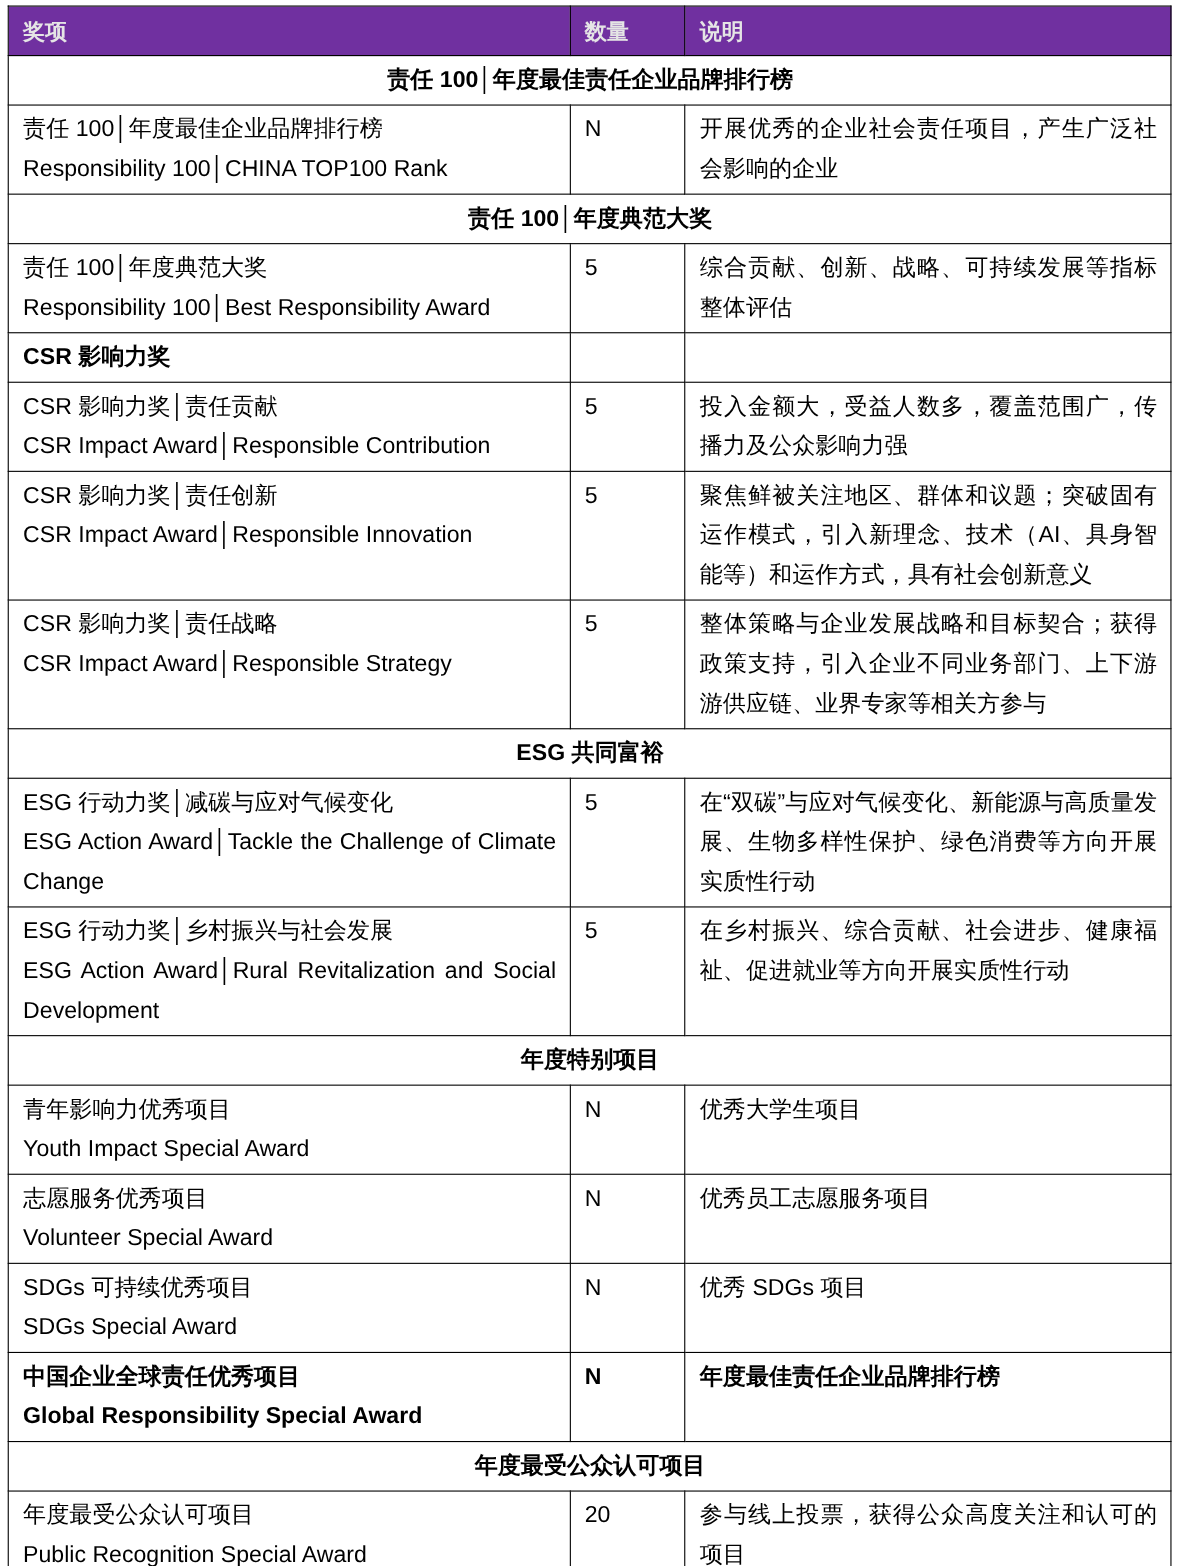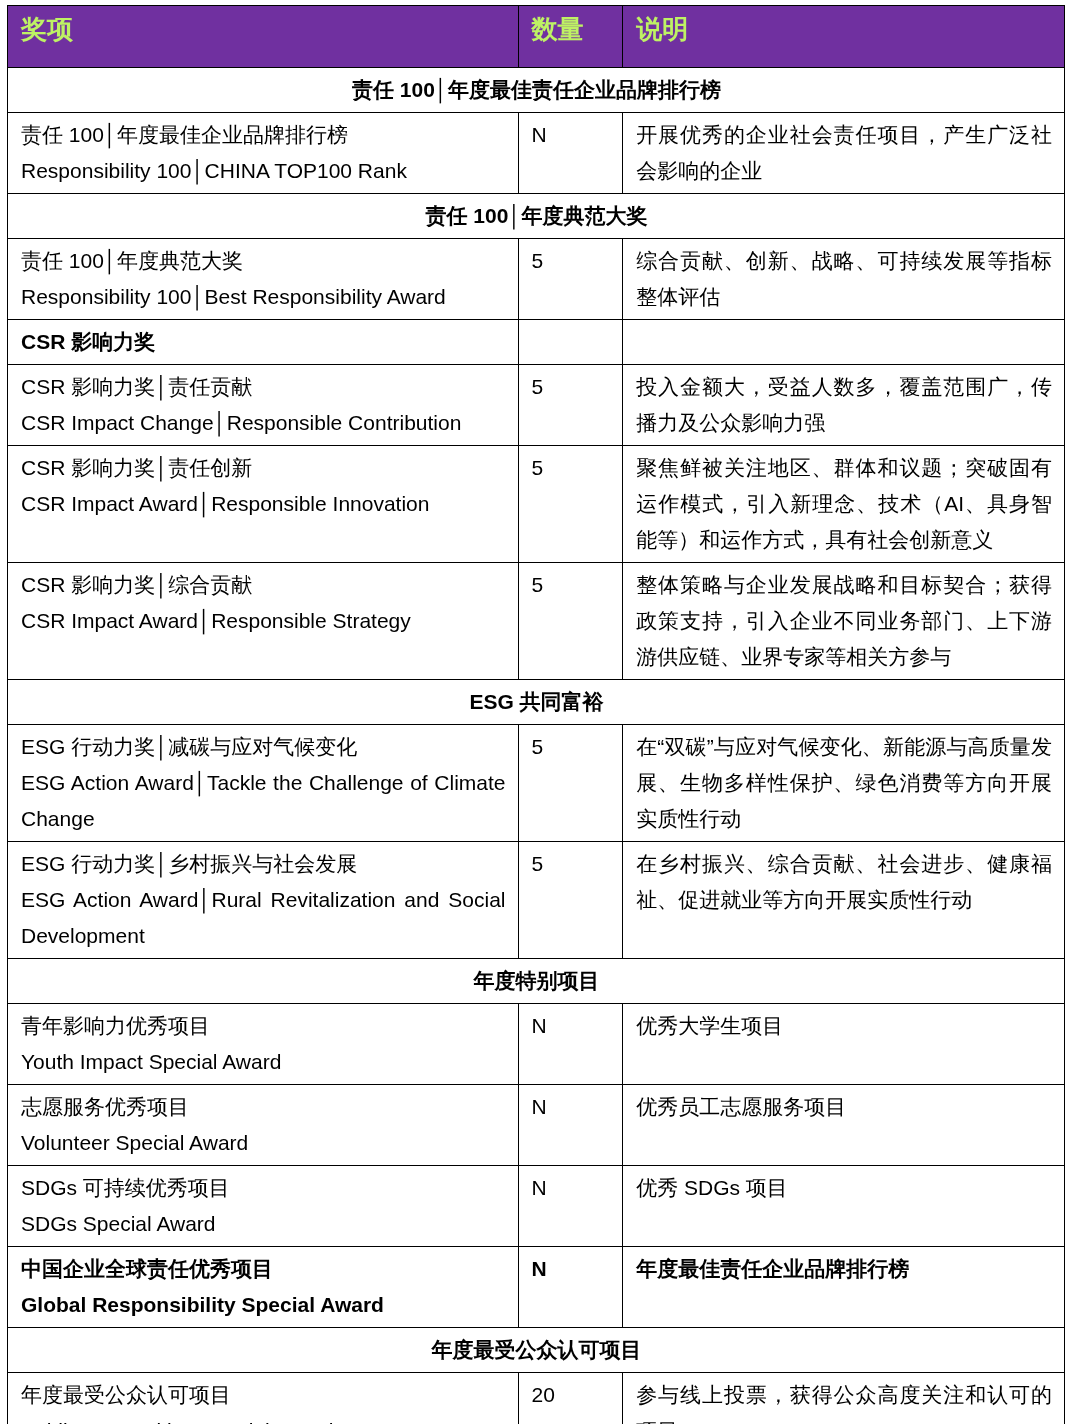--- a/index.html
+++ b/index.html
@@ -27,25 +27,25 @@
     border: 1.5px solid #000000;
     vertical-align: top;
     padding: 4px 12px 4px 13px;
     font-size: 21px;
     line-height: 36px;
     text-align: left;
     word-break: break-word;
   }
   thead th {
     background: #7030A0;
-    color: #bef264;
+    color: #e5e5e5;
     font-weight: bold;
-    font-size: 26px;
+    font-size: 20px;
     padding-top: 5px;
-    padding-bottom: 20px;
+    padding-bottom: 3px;
   }
   td.section {
     font-weight: bold;
     text-align: center;
   }
   tr.bold td { font-weight: bold; }
   .zh, .en, .desc-text { text-align: justify; }
   .qty-val { text-align: left; }
 </style>
 </head>
@@ -109,21 +109,21 @@
             <div class="qty-val"></div>
           </td>
         <td>
             <div class="desc-text"></div>
           </td>
       </tr>
 
       <tr>
         <td>
           <div class="zh">CSR 影响力奖│责任贡献</div>
-          <div class="en">CSR Impact Change│Responsible Contribution</div>
+          <div class="en">CSR Impact Award│Responsible Contribution</div>
         </td>
         <td>
             <div class="qty-val">5</div>
           </td>
         <td>
             <div class="desc-text">投入金额大，受益人数多，覆盖范围广，传播力及公众影响力强</div>
           </td>
       </tr>
 
       <tr>
@@ -134,21 +134,21 @@
         <td>
             <div class="qty-val">5</div>
           </td>
         <td>
             <div class="desc-text">聚焦鲜被关注地区、群体和议题；突破固有运作模式，引入新理念、技术（AI、具身智能等）和运作方式，具有社会创新意义</div>
           </td>
       </tr>
 
       <tr>
         <td>
-          <div class="zh">CSR 影响力奖│综合贡献</div>
+          <div class="zh">CSR 影响力奖│责任战略</div>
           <div class="en">CSR Impact Award│Responsible Strategy</div>
         </td>
         <td>
             <div class="qty-val">5</div>
           </td>
         <td>
             <div class="desc-text">整体策略与企业发展战略和目标契合；获得政策支持，引入企业不同业务部门、上下游游供应链、业界专家等相关方参与</div>
           </td>
       </tr>
 

